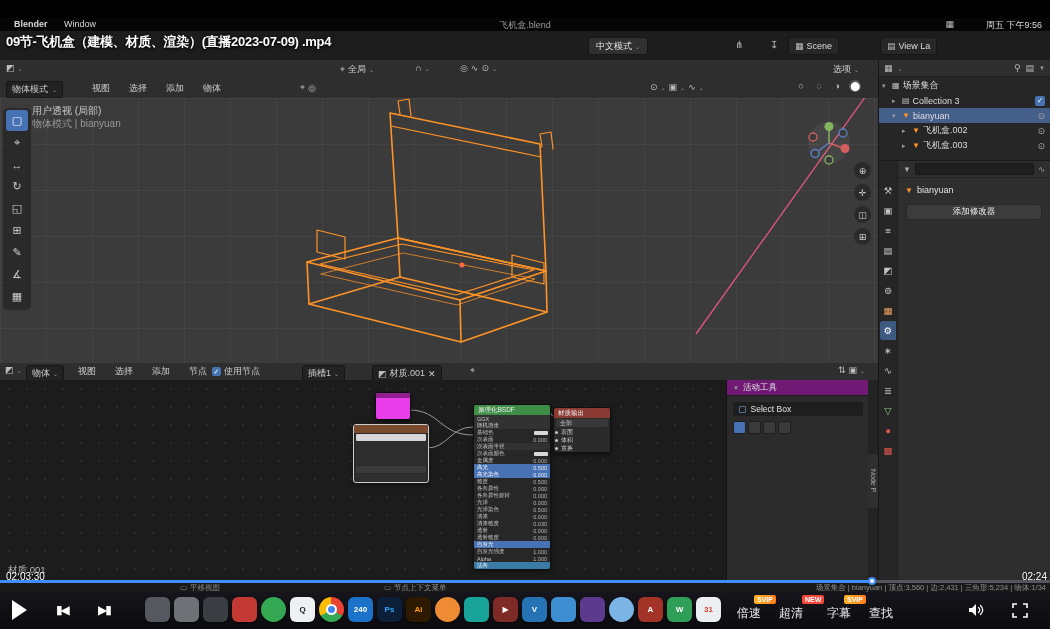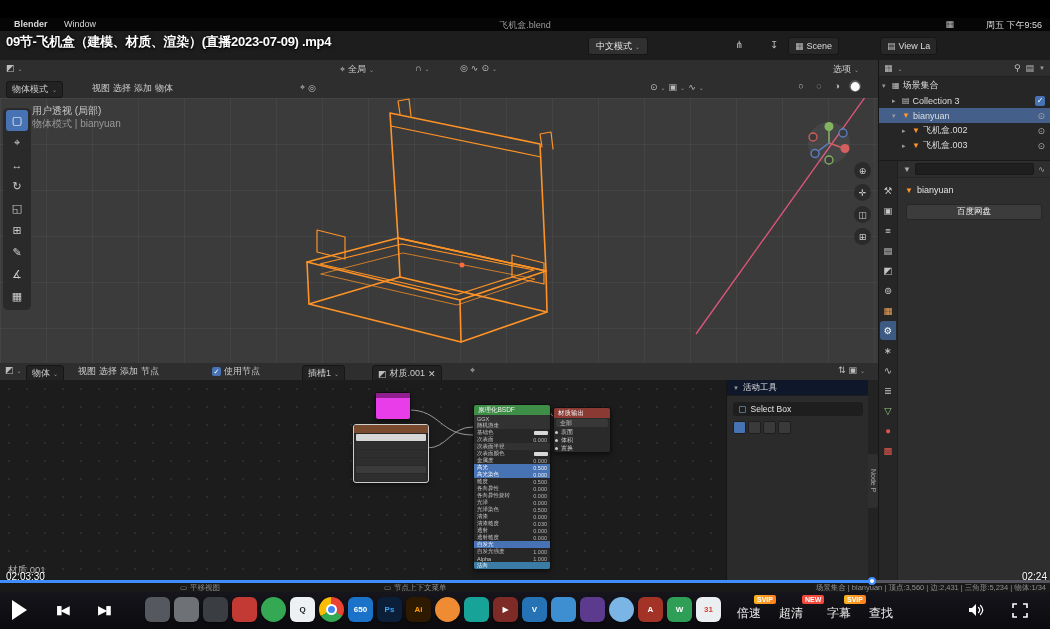--- a/index.html
+++ b/index.html
@@ -27,21 +27,21 @@
     border-radius:3px;font-size:9px;color:#e5e5e5;display:flex;align-items:center;gap:3px}
   .top-ic{position:absolute;top:8px;font-size:10px;color:#bdbdbd}
   .pill{position:absolute;top:6px;height:16px;background:#272727;border:1px solid #161616;border-radius:3px;
     font-size:9px;color:#dcdcdc;display:flex;align-items:center;gap:3px;padding:0 6px}
 
   .vph{position:absolute;left:0;width:878px;height:19px;background:#2e2e2e;border-bottom:1px solid #222;font-size:9px;color:#ccc}
   .vph1{top:42px}.vph2{top:61px}
   .h-item{position:absolute;top:3px;display:flex;align-items:center;gap:3px}
   .caret{font-size:6px;color:#9a9a9a}
   .hicon{color:#bdbdbd}
-  .menus span{margin-right:0}
+  .menus span{margin-right:16px}
   .mode-pill{background:#222;border:1px solid #161616;border-radius:3px;padding:1px 5px;display:flex;gap:4px;align-items:center}
   .shade-ball{width:12px;height:12px;border-radius:50%;display:inline-flex;align-items:center;justify-content:center;font-size:9px;color:#bbb;margin-left:3px}
   .shade-ball.on{background:#555;color:#fff}
 
   
   .viewport{position:absolute;top:80px;left:0;width:878px;height:265px;background-color:#3b3b3b;
     background-image:linear-gradient(rgba(255,255,255,.045) 1px,transparent 1px),
     linear-gradient(90deg,rgba(255,255,255,.045) 1px,transparent 1px);background-size:46px 46px;overflow:hidden}
   .vp-overlay{position:absolute;left:32px;top:6px;font-size:10px;color:#c9c9c9;line-height:13px}
   .vp-overlay .l2{color:#999}
@@ -73,21 +73,21 @@
   .brow .bv{padding-right:3px;color:#b5b5b5}
   .brow .sw{width:14px;height:4px;background:#d8d8d8;border-radius:1px;margin-right:2px}
   .brow.blue{background:#4772b3;color:#fff}.brow.blue .bv{color:#eee}
   .brow.cyan{background:#3a7ca5;color:#fff}
   .brow.drop{background:#323232}
   .nout{left:553px;top:27px;width:56px}
   .onrow{height:8px;display:flex;align-items:center;background:#2a2a2a;font-size:6px;color:#ccc;padding-left:7px;position:relative}
   .onrow:not(.drop)::before{content:"";position:absolute;left:1px;top:2.5px;width:3px;height:3px;border-radius:50%;background:#c7c7c7}
   .onrow.drop{background:#383838;margin:1px 2px;border-radius:2px;padding-left:4px}
   .toolpanel{position:absolute;left:726px;top:0;width:142px;height:202px;background:#2b2b2b;border-left:1px solid #141414}
-  .tp-header{height:15px;background:#0f172a;display:flex;align-items:center;gap:4px;padding-left:6px;font-size:8.5px;color:#e2e2e2;border-bottom:1px solid #1c1c1c}
+  .tp-header{height:15px;background:#701a75;display:flex;align-items:center;gap:4px;padding-left:6px;font-size:8.5px;color:#e2e2e2;border-bottom:1px solid #1c1c1c}
   .tp-tool{margin:6px 6px 0;height:14px;background:#1e1e1e;border-radius:3px;display:flex;align-items:center;gap:4px;padding:0 5px;font-size:8.5px;color:#e5e5e5}
   .tp-ic{color:#7fb8f0;font-size:9px}
   .tp-toggles{margin:5px 0 0 6px;display:flex;gap:2px}
   .tg{width:11px;height:11px;background:#3a3a3a;border:1px solid #1e1e1e;border-radius:2px}
   .tg.active{background:#4772b3}
   .npanel-strip{position:absolute;left:868px;top:0;width:10px;height:202px;background:#232323}
   .npanel-tab{position:absolute;left:868px;top:74px;width:10px;height:54px;background:#2f2f2f;border-radius:0 3px 3px 0;display:flex;align-items:center;justify-content:center}
   .npanel-tab span{writing-mode:vertical-rl;font-size:7px;color:#a8a8a8;white-space:nowrap}
   .mat-label{position:absolute;left:8px;top:184px;font-size:9.5px;color:#b5b5b5}
 
@@ -535,21 +535,21 @@
         <div class="pcontent">
           <div class="props-header">
             <span>▼</span>
             <span class="searchbox"></span>
             <span>∿</span>
           </div>
           <div class="breadcrumb">
             <span class="bc-ic">▼</span>
             <span>bianyuan</span>
           </div>
-          <div class="add-mod">百度网盘</div>
+          <div class="add-mod">添加修改器</div>
         </div>
         <div id="ptabs">
             <div class="ptab" style="color: rgb(197, 197, 197);">⚒</div>
             <div class="ptab" style="color: rgb(197, 197, 197);">▣</div>
             <div class="ptab" style="color: rgb(197, 197, 197);">≡</div>
             <div class="ptab" style="color: rgb(197, 197, 197);">▤</div>
             <div class="ptab" style="color: rgb(197, 197, 197);">◩</div>
             <div class="ptab" style="color: rgb(197, 197, 197);">⊚</div>
             <div class="ptab" style="color: rgb(232, 160, 90);">▦</div>
             <div class="ptab active" style="color: rgb(255, 255, 255);">⚙</div>
@@ -581,21 +581,21 @@
     <span class="skip" style="left:56px">▮◀</span>
     <span class="skip" style="left:98px">▶▮</span>
     <div id="dock">
         <div class="dock-item" style="background: rgb(85, 88, 94);"></div>
         <div class="dock-item" style="background: rgb(110, 114, 119);"></div>
         <div class="dock-item" style="background: rgb(58, 61, 66);"></div>
         <div class="dock-item" style="background: rgb(194, 58, 51);"></div>
         <div class="dock-item round" style="background: rgb(52, 168, 83);"></div>
         <div class="dock-item" style="background: rgb(238, 241, 244); color: rgb(34, 34, 34);">Q</div>
         <div class="dock-item chrome round"></div>
-        <div class="dock-item" style="background: rgb(26, 115, 201);">650</div>
+        <div class="dock-item" style="background: rgb(26, 115, 201);">240</div>
         <div class="dock-item" style="background: rgb(12, 31, 56); color: rgb(49, 168, 255);">Ps</div>
         <div class="dock-item" style="background: rgb(46, 26, 0); color: rgb(255, 154, 0);">Ai</div>
         <div class="dock-item round" style="background: rgb(239, 139, 51);"></div>
         <div class="dock-item" style="background: rgb(23, 163, 152);"></div>
         <div class="dock-item" style="background: rgb(126, 42, 38);">▶</div>
         <div class="dock-item" style="background: rgb(37, 115, 181);">V</div>
         <div class="dock-item" style="background: rgb(61, 143, 209);"></div>
         <div class="dock-item" style="background: rgb(92, 58, 142);"></div>
         <div class="dock-item round" style="background: rgb(122, 181, 230);"></div>
         <div class="dock-item" style="background: rgb(163, 51, 39);">A</div>

